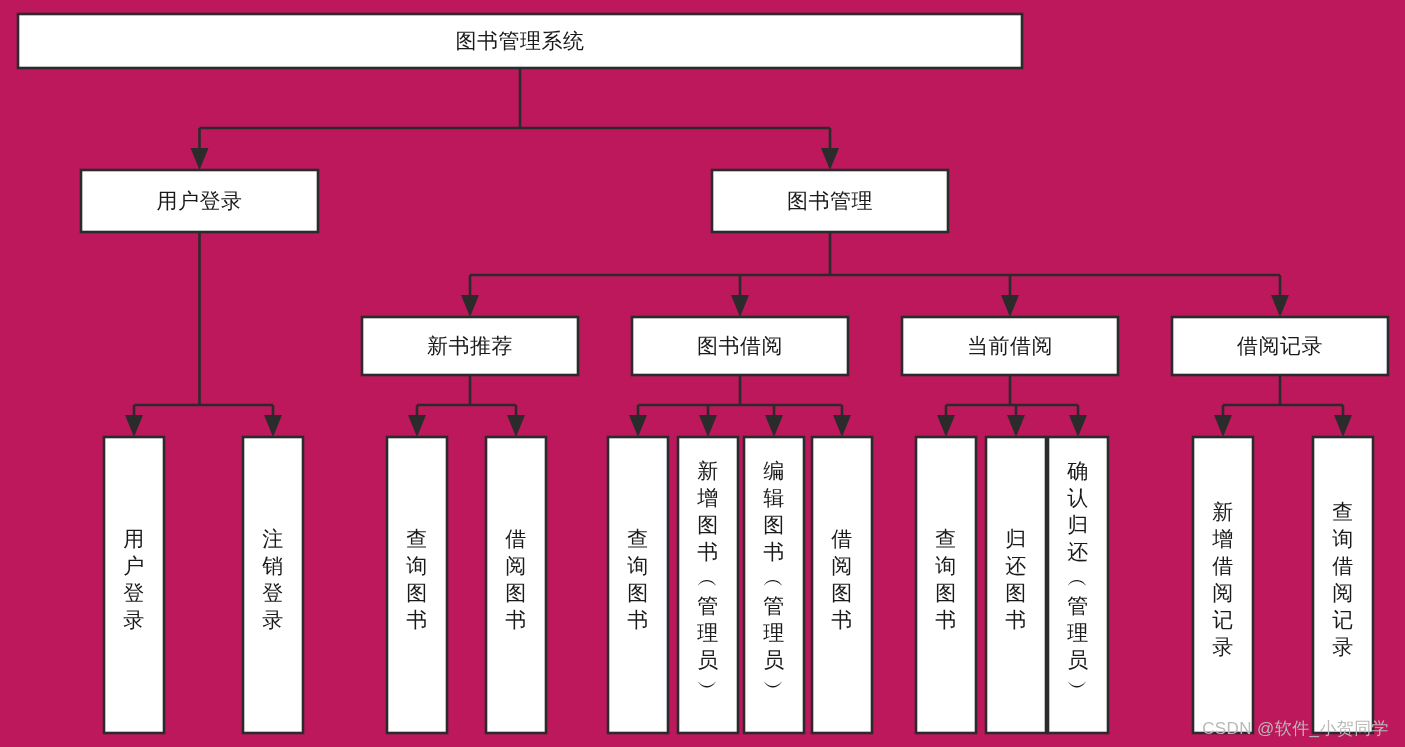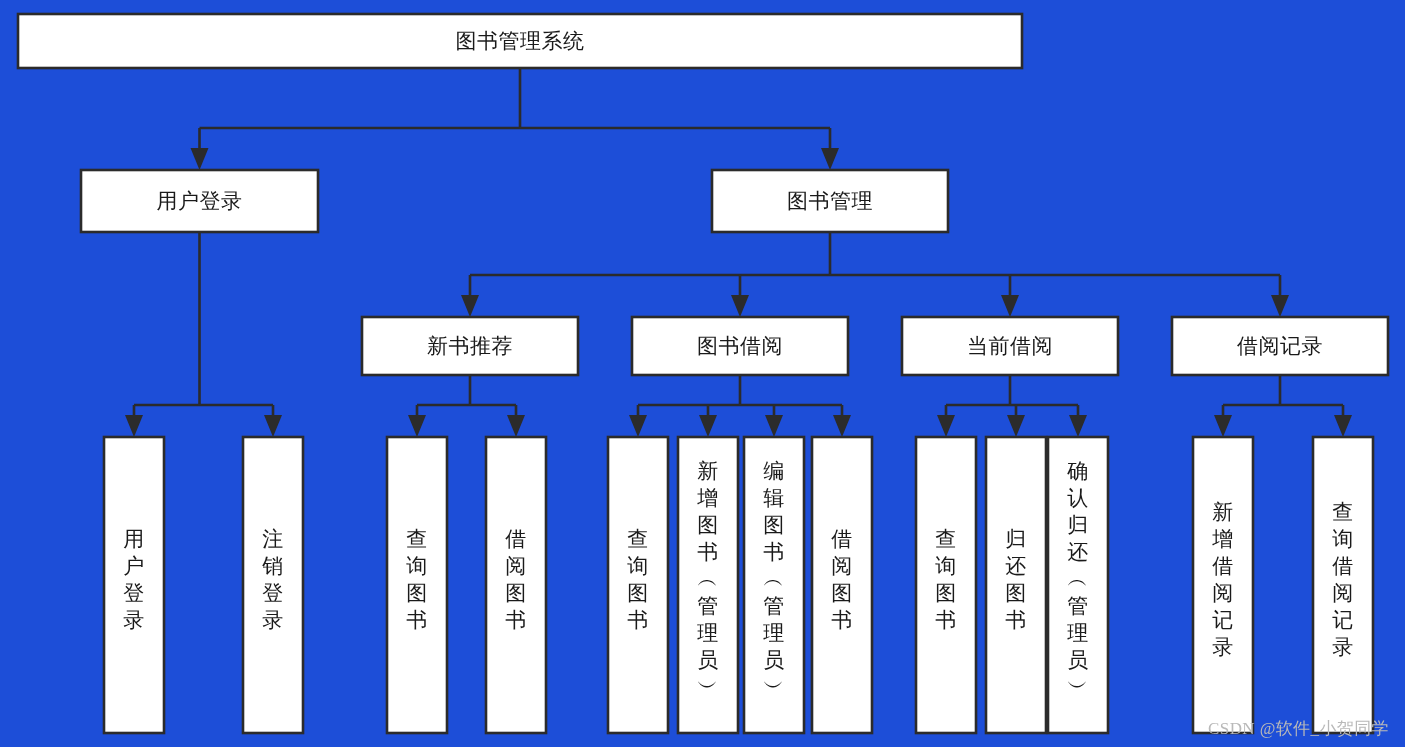--- a/index.html
+++ b/index.html
@@ -10,21 +10,21 @@
   body {
     width: 1405px;
     height: 747px;
     font-family: "Liberation Sans", "DejaVu Sans", sans-serif;
     overflow: hidden;
   }
   #diagram-root {
     position: relative;
     width: 1405px;
     height: 747px;
-    background: #1d4ed8;
+    background: #be185d;
   }
   svg#flowchart {
     position: absolute;
     left: 0;
     top: 0;
     width: 1405px;
     height: 747px;
     display: block;
   }
   .node-box {
@@ -52,21 +52,21 @@
     fill: none;
   }
   .arrow-head {
     fill: #2b2b2b;
     stroke: none;
   }
   .watermark {
     position: absolute;
     right: 16px;
     bottom: 7px;
-    font-family: Liberation Serif, serif;
+    font-family: Liberation Sans, sans-serif;
     font-size: 17px;
     color: #b9b9b9;
     white-space: nowrap;
     letter-spacing: 0.4px;
     pointer-events: none;
   }
 </style>
 </head>
 <body>
 

